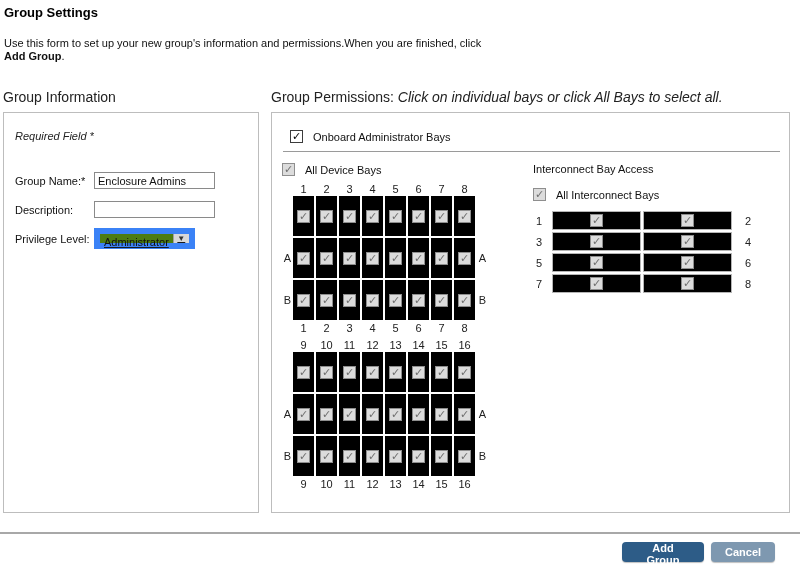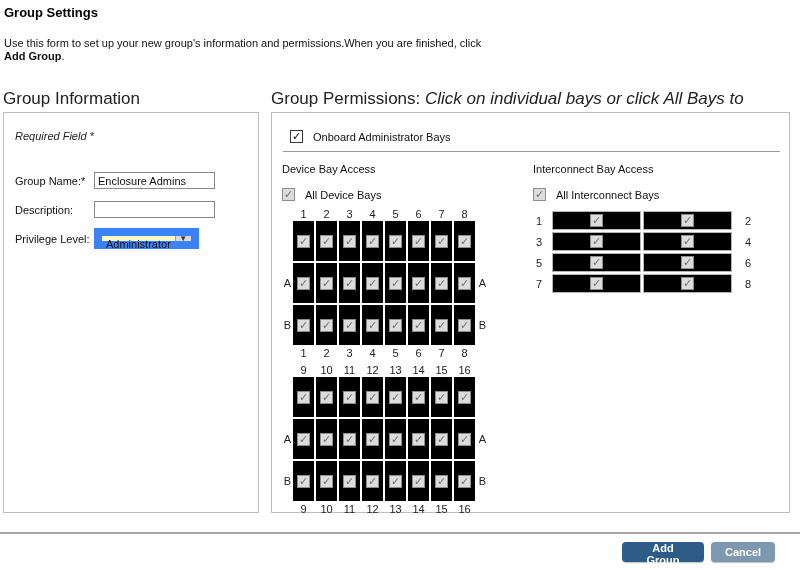--- a/index.html
+++ b/index.html
@@ -6,41 +6,41 @@
   html,body { background:#fff; }
   body {
     width:800px; height:569px; position:relative; overflow:hidden;
     font-family:"Liberation Sans","DejaVu Sans",sans-serif;
     font-size:11px; color:#1a1a1a;
   }
   .page-title { position:absolute; top:5px; left:4px; font-size:13px; font-weight:bold; color:#000;text-align:center; }
   .intro { position:absolute; top:37px; left:4px; width:478px; line-height:13px; color:#111; }
   .intro b { font-weight:bold; }
 
-  .section-label { position:absolute; top:89px; font-size:17px; color:#222; }
+  .section-label { position:absolute; top:89px; font-size:14px; color:#222; }
   .sec-left { left:3px; }
   .sec-right { left:271px; width:510px; }
   .sec-right i { font-style:italic; }
 
   .panel { position:absolute; top:112px; border:1px solid #bdbdbd; background:#fff;padding-left:44px; }
   .panel-left { left:3px; width:256px; height:401px; }
   .panel-right { left:271px; width:519px; height:401px; }
 
   .required-note { position:absolute; top:17px; left:11px; font-style:italic; color:#222; }
 
   .form-rows { position:absolute; top:58px; left:11px; }
   .form-row { display:flex; align-items:center; margin-bottom:10px; height:19px; }
   .form-row label { width:79px; color:#111; }
   .txt {
     width:121px; height:17px; border:1px solid #8a8a8a; background:#fff;
     font-family:inherit; font-size:11px; padding:1px 3px; color:#111;
   }
   .selectbox {
-    display:inline-flex; align-items:stretch; border:8px solid #3b82f6;
-    background:#fef9c3; height:21px; cursor:default;
+    display:inline-flex; align-items:stretch; border:6px solid #3b82f6;
+    background:#4d7c0f; height:21px; cursor:default;text-decoration:underline;
   }
   .selectbox .sel-value { padding:2px 4px 0 4px; min-width:66px; color:#111; }
   .selectbox .sel-arrow {
     width:16px; background:#d8d8d8; border-left:1px solid #a0a0a0;
     display:flex; align-items:center; justify-content:center;
     font-size:8px; color:#333;
   }
 
   
   .chk {
@@ -127,21 +127,20 @@
 
 <div class="panel panel-right">
 
   <div class="chkrow onboard-row">
     <span class="chk">✓</span>
     <span class="chklabel">Onboard Administrator Bays</span>
   </div>
   <div class="perm-divider"></div>
 
   <div class="device-col">
-    <div class="access-title">Device Bay Access</div>
     <div class="chkrow all-row">
       <span class="chk gray">✓</span>
       <span class="chklabel">All Device Bays</span>
     </div>
     <div class="bay-grid">
         <div class="grow nums">
           <span class="side"></span>
           <span class="ncell">1</span>
           <span class="ncell">2</span>
           <span class="ncell">3</span>

